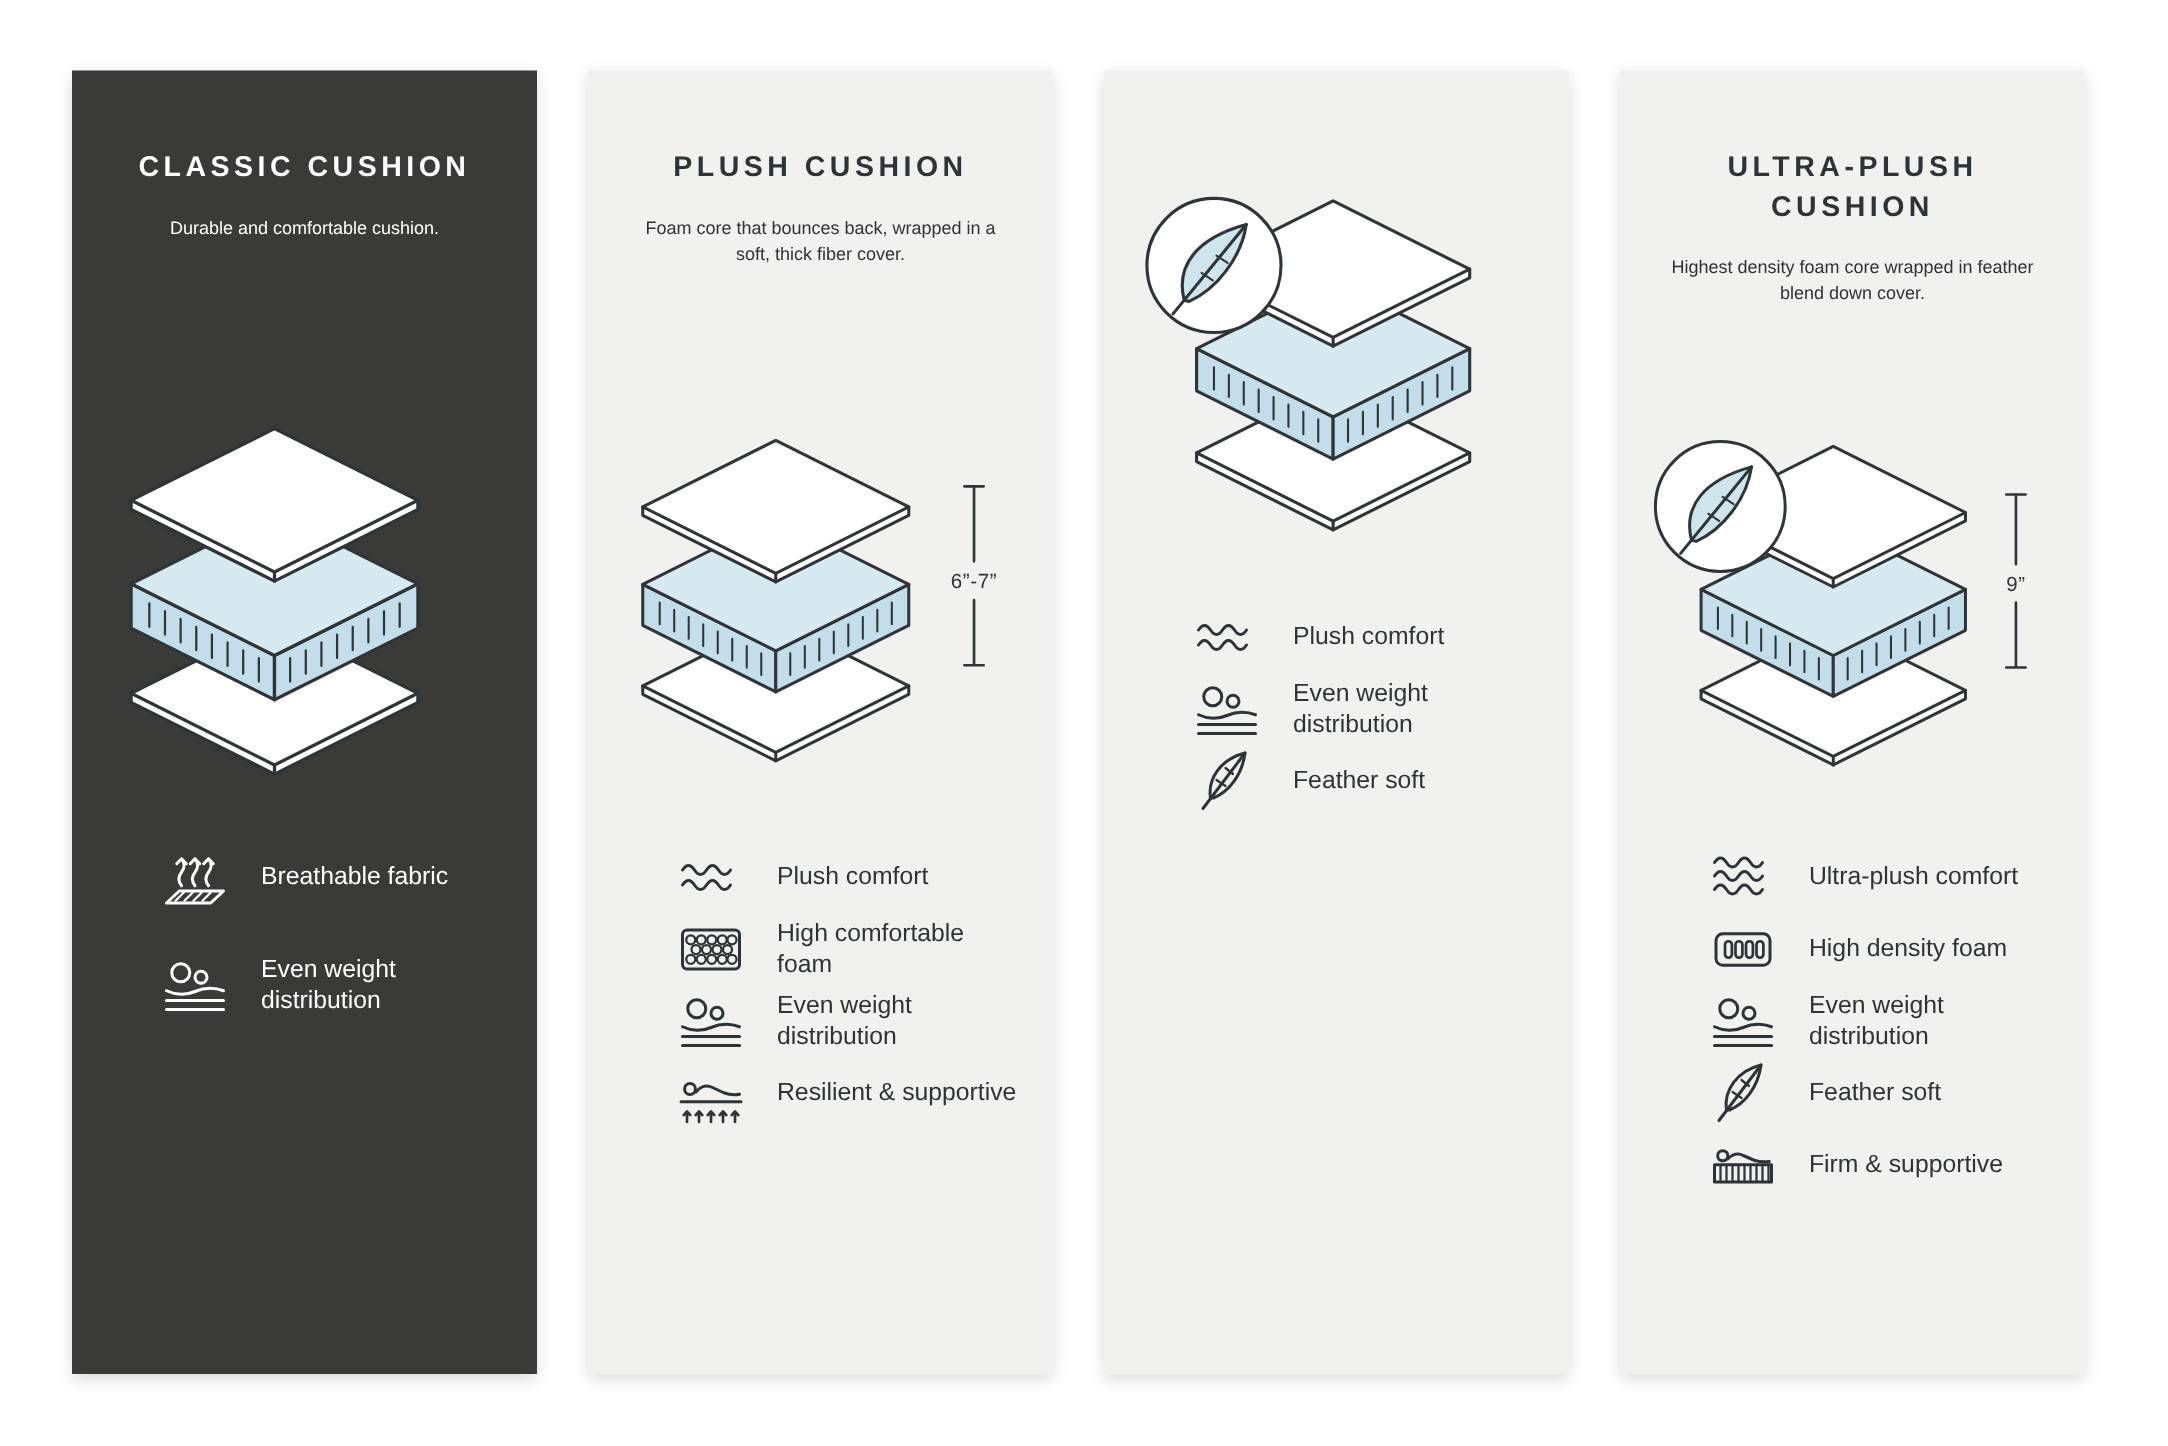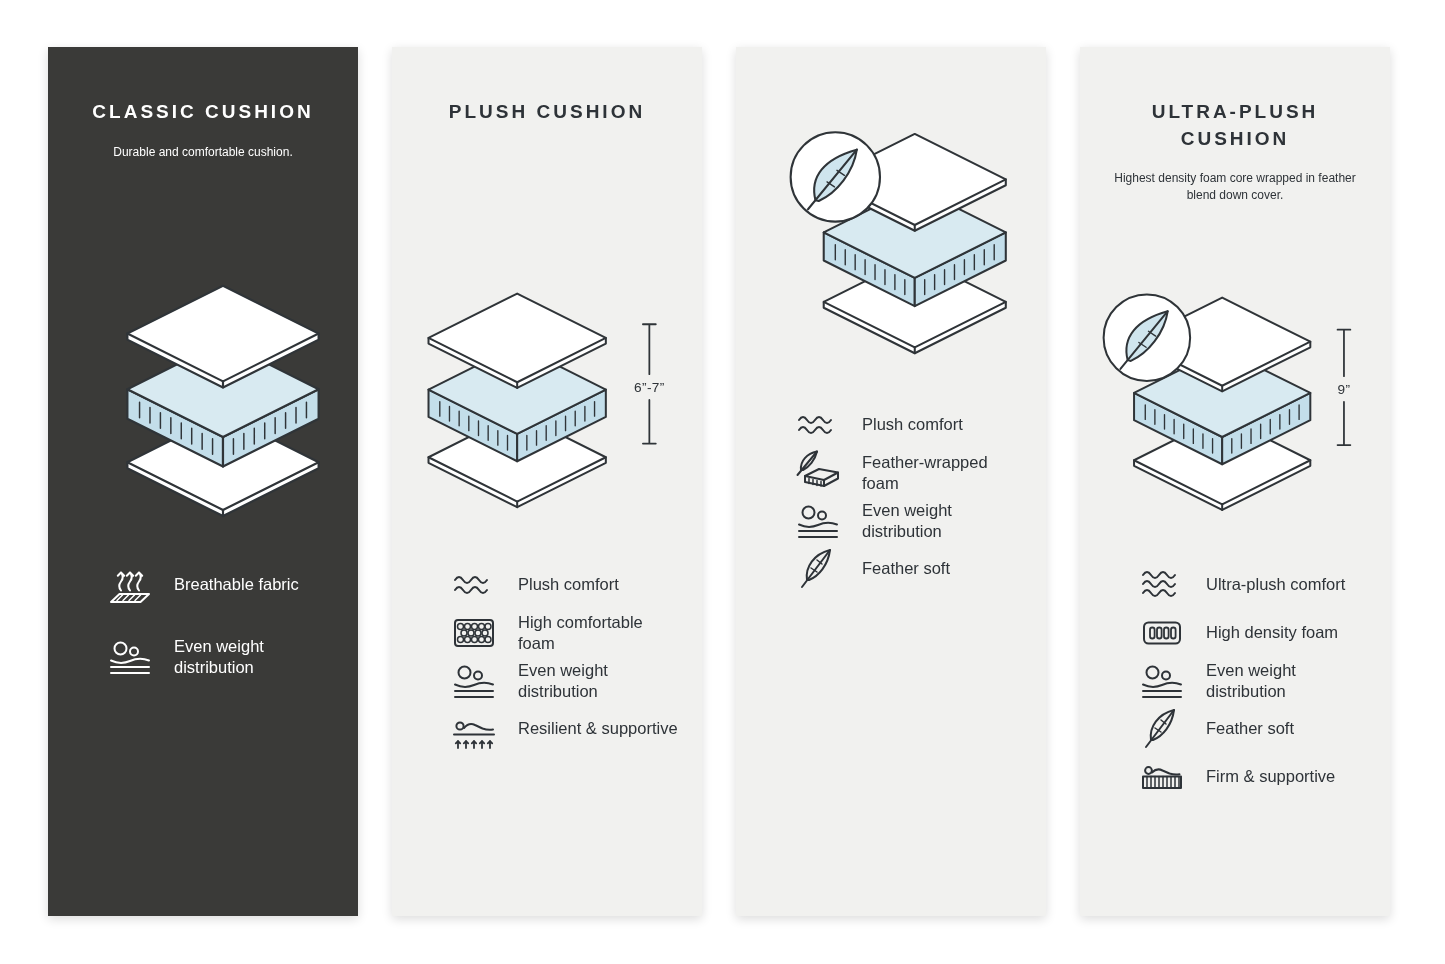--- a/index.html
+++ b/index.html
@@ -41,21 +41,21 @@
     font-size: 12px;
     line-height: 1.42;
     text-align: center;
     margin: 18px auto 0;
     max-width: 246px;
   }
   .diagram {
     height: 286px;
     display: flex;
     align-items: center;
-    justify-content: flex-end;
+    justify-content: flex-start;
   }
   .cushion { stroke: #2f3438; stroke-width: 2.5; stroke-linejoin: round; stroke-linecap: round; fill: none; display: block; }
   .cushion text { font-family: "Liberation Sans", sans-serif; letter-spacing: 0.5px; }
   .features {
     list-style: none;
     margin-top: 16px;
     padding-left: 34px;
     display: flex;
     flex-direction: column;
   }
@@ -219,20 +219,21 @@
             </svg>
         </span>
         <span class="f-label">Even weight distribution</span>
       </li>
     </ul>
   </section>
 
   <section class="card">
     <div class="card-head">
       <h2 class="card-title">PLUSH CUSHION</h2>
+      <p class="card-desc">Foam core that bounces back, wrapped in a soft, thick fiber cover.</p>
     </div>
     <div class="diagram">
       <svg class="cushion" viewBox="0 0 330 272" width="274">
         <use href="#sym-cushion" x="18" y="2"></use>
         <g>
           <path d="M292,40 V102 M292,134 V188 M284,40 H300 M284,188 H300" fill="none" stroke-width="2.2"></path>
           <text x="292" y="124" text-anchor="middle" font-size="17" fill="#2e3338" stroke="none">6”-7”</text>
         </g>
       </svg>
     </div>
@@ -282,28 +283,20 @@
       </svg>
     </div>
     <ul class="features">
       <li class="feature">
         <span class="f-icon">
           <svg class="fi" viewBox="0 0 48 48" width="48" height="48">
               <use href="#i-wave"></use>
             </svg>
         </span>
         <span class="f-label">Plush comfort</span>
-      </li>
-      <li class="feature">
-        <span class="f-icon">
-          <svg class="fi" viewBox="0 0 48 48" width="48" height="48">
-              <use href="#i-featherfoam"></use>
-            </svg>
-        </span>
-        <span class="f-label">Feather-wrapped foam</span>
       </li>
       <li class="feature">
         <span class="f-icon">
           <svg class="fi" viewBox="0 0 48 48" width="48" height="48">
               <use href="#i-weight"></use>
             </svg>
         </span>
         <span class="f-label">Even weight distribution</span>
       </li>
       <li class="feature">

